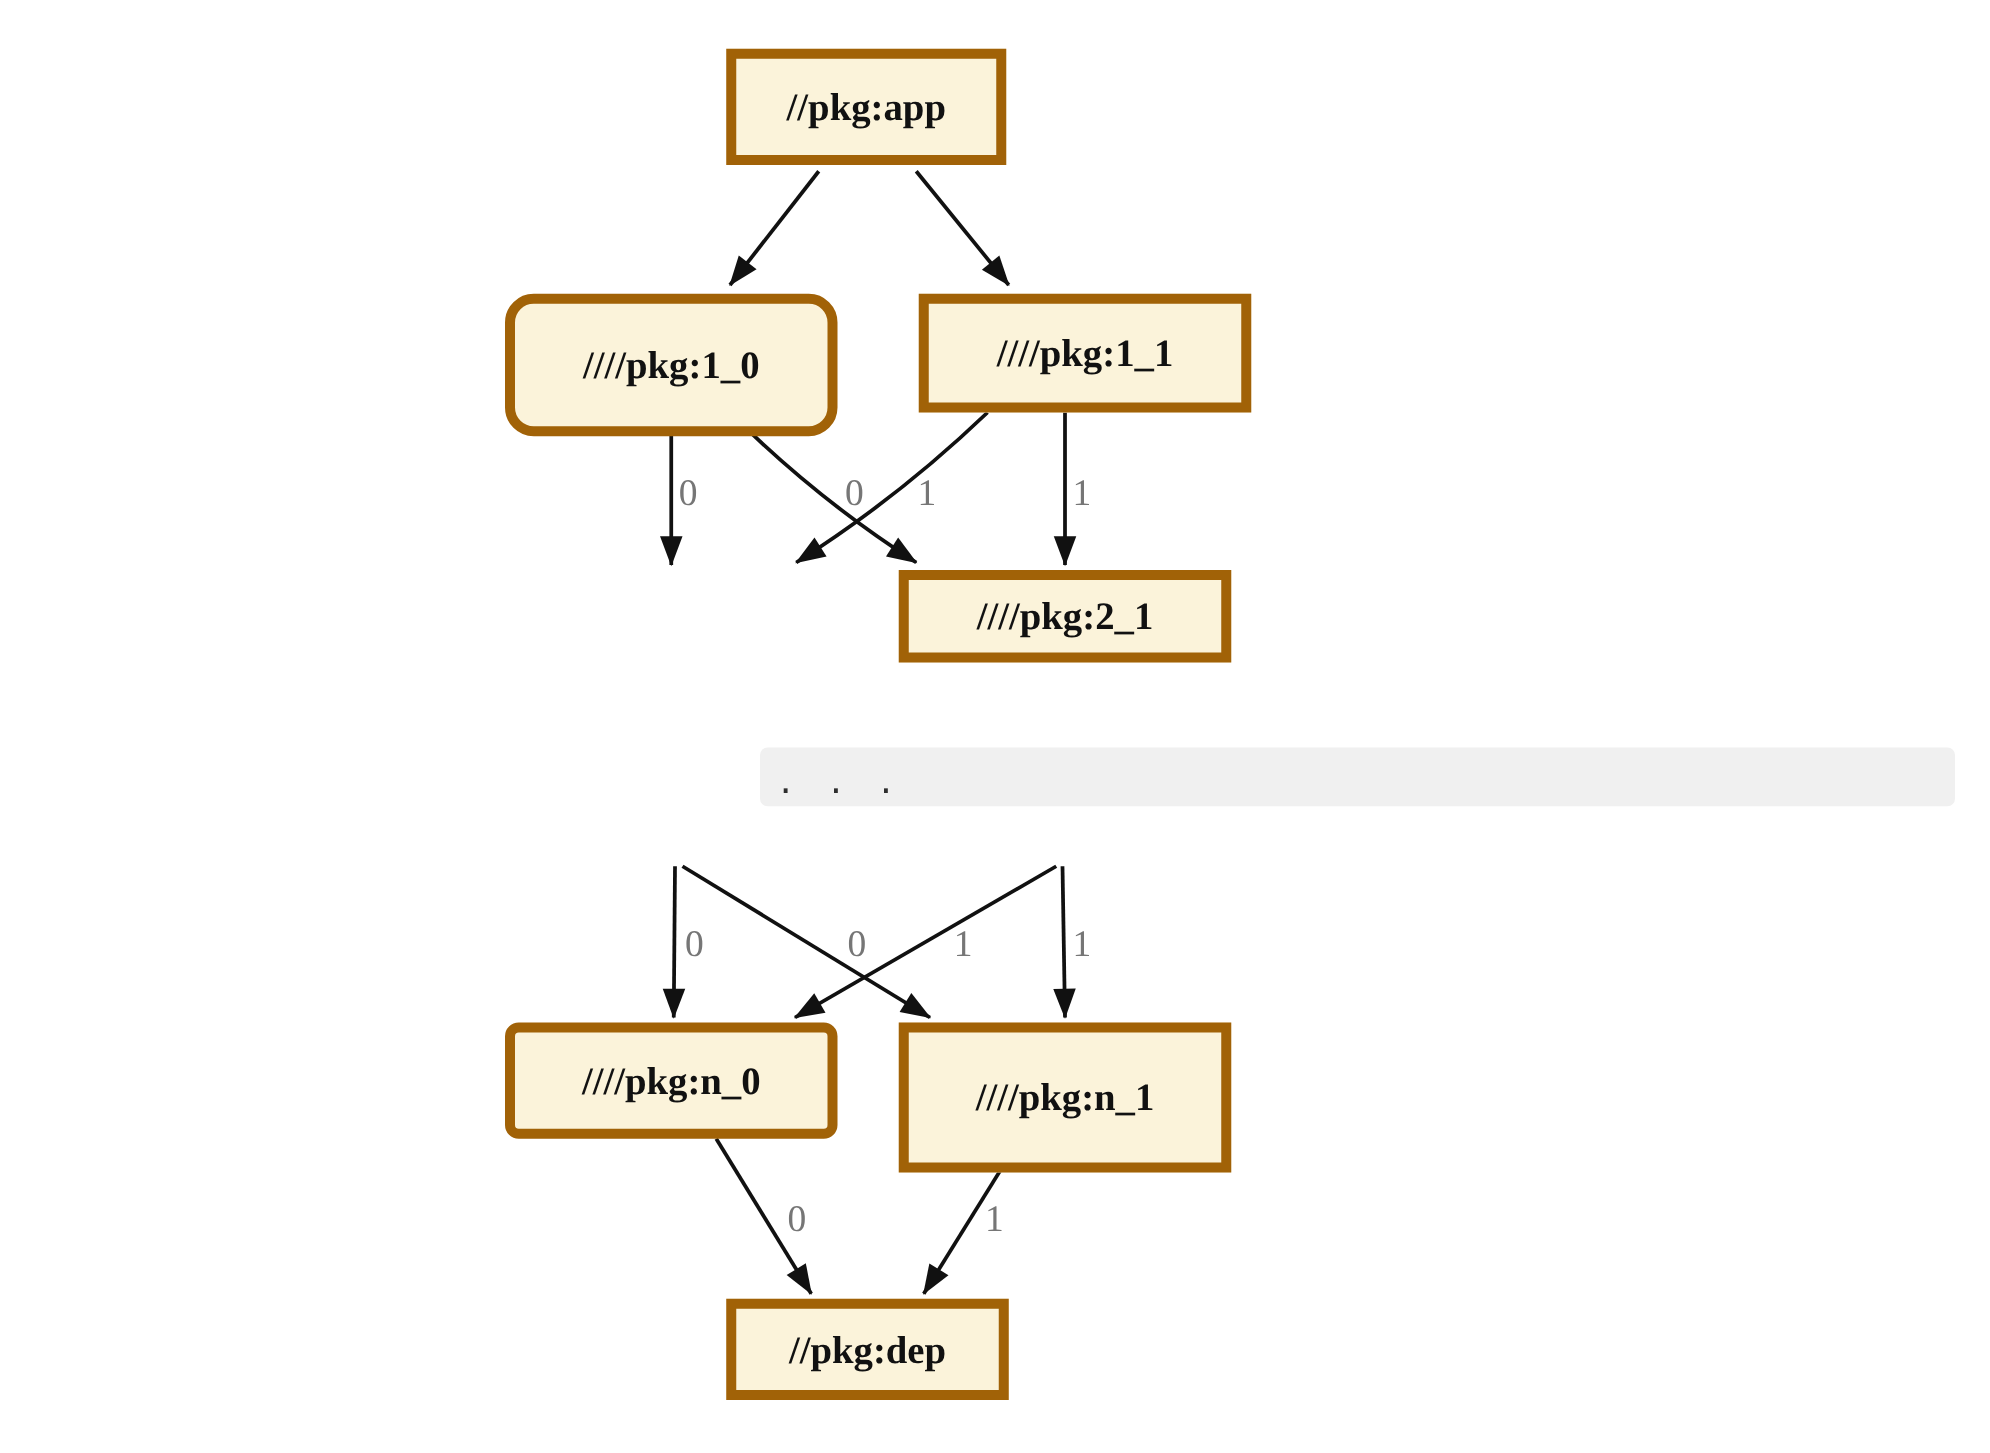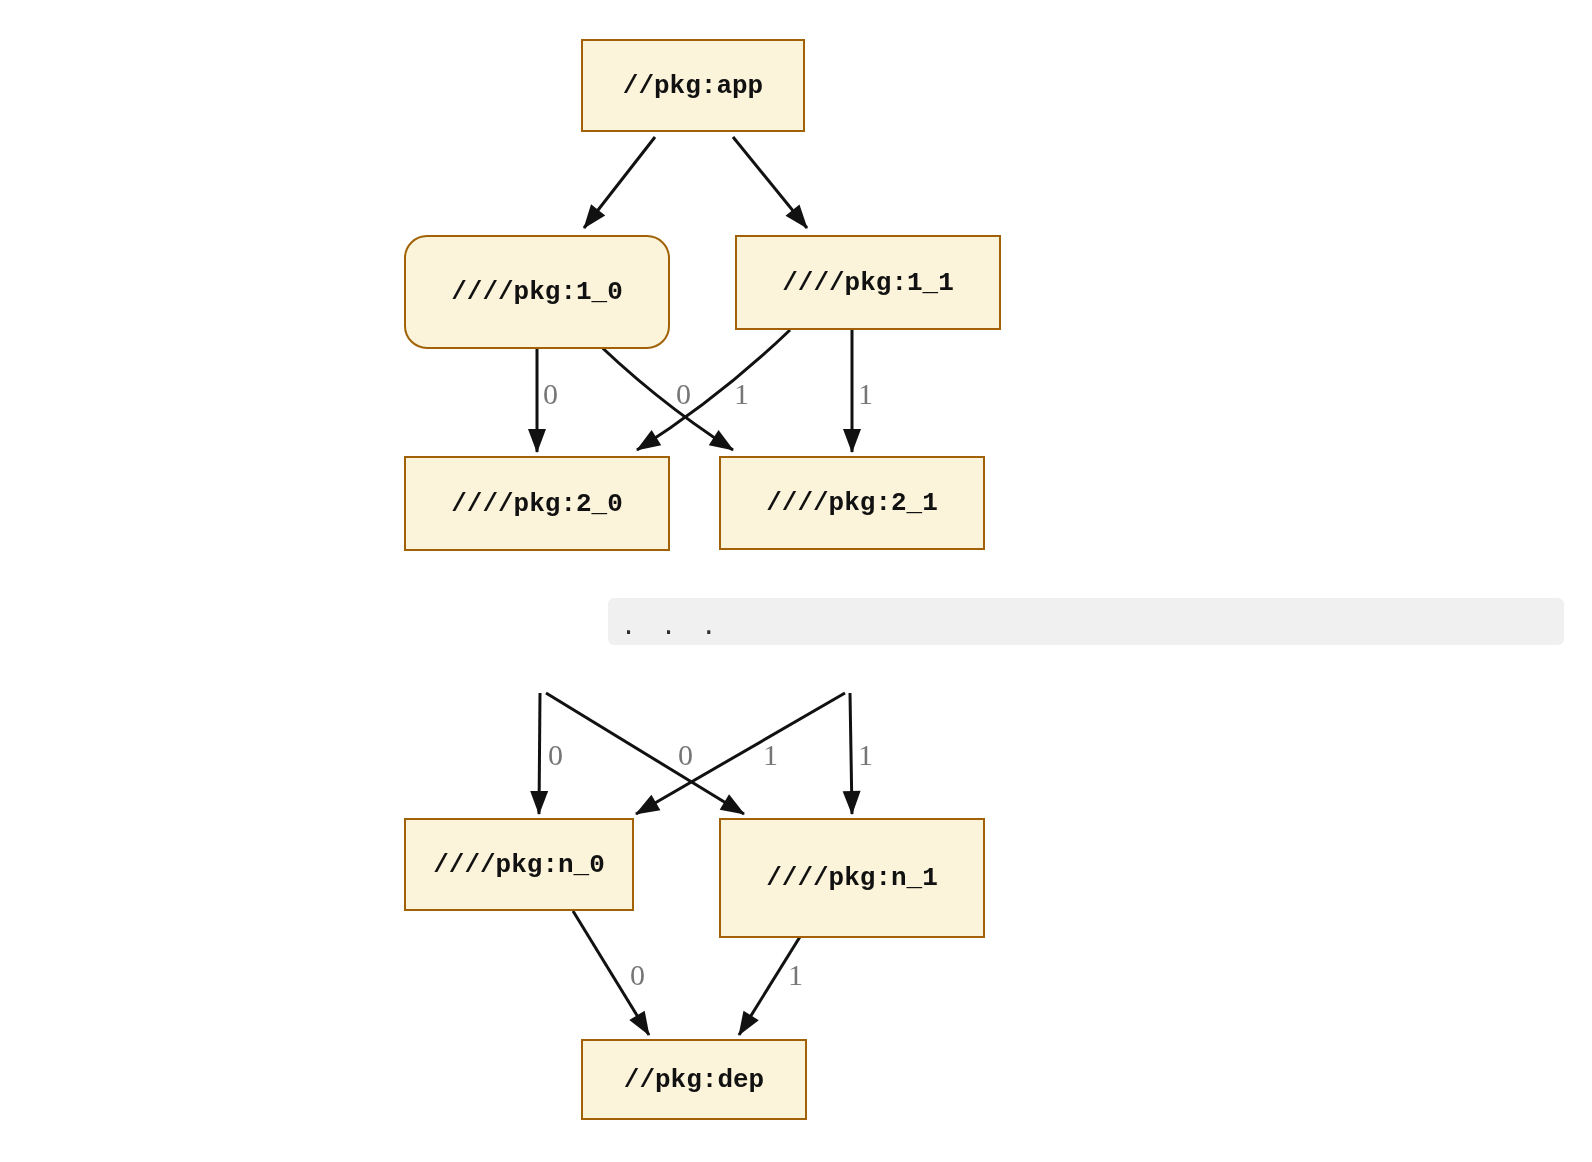--- a/index.html
+++ b/index.html
@@ -19,36 +19,36 @@
   .edge-layer path { stroke: #111111; stroke-width: 3; fill: none; }
   .edge-layer text {
     font-family: "Liberation Serif", "DejaVu Serif", serif;
     font-size: 30px;
     fill: #767676;
   }
   .node {
     position: absolute;
     box-sizing: border-box;
     background: #fbf3da;
-    border: 2px solid #a16207;
+    border: 8px solid #a16207;
     display: flex;
     align-items: center;
     justify-content: center;
-    font-family: Liberation Mono, monospace;
+    font-family: Liberation Serif, serif;
     font-weight: bold;
-    font-size: 26px;
+    font-size: 31px;
     color: #111111;
     white-space: nowrap;
   }
   .n-app  { left: 581px; top: 39px;   width: 224px; height: 93px; }
   .n-1_0  { left: 404px; top: 235px;  width: 266px; height: 114px; border-radius: 23px; }
   .n-1_1  { left: 719px; top: 235px;  width: 266px; height: 95px; margin-left: 16px; }
   .n-2_0  { left: 404px; top: 456px;  width: 266px; height: 95px; }
-  .n-2_1  { left: 719px; top: 456px;  width: 266px; height: 94px; }
-  .n-n_0  { left: 404px; top: 818px;  width: 230px; height: 93px; }
+  .n-2_1  { left: 719px; top: 456px;  width: 266px; height: 74px; }
+  .n-n_0  { left: 404px; top: 818px;  width: 266px; height: 93px; border-radius: 11px; }
   .n-n_1  { left: 719px; top: 818px;  width: 266px; height: 120px; }
   .n-dep  { left: 581px; top: 1039px; width: 226px; height: 81px; }
   .band {
     position: absolute;
     left: 608px; top: 598px;
     width: 956px; height: 47px;
     background: #f0f0f0;
     border-radius: 6px;
     box-sizing: border-box;
     padding: 8px 0 0 13px;
@@ -98,21 +98,20 @@
     <path d="M 573 911 L 649 1035" marker-end="url(#arrow)"></path>
     <path d="M 816 911 L 739 1035" marker-end="url(#arrow)"></path>
 
     <text x="630" y="985">0</text>
     <text x="788" y="985">1</text>
   </svg>
 
   <div class="node n-app">//pkg:app</div>
   <div class="node n-1_0">////pkg:1_0</div>
   <div class="node n-1_1">////pkg:1_1</div>
-  <div class="node n-2_0">////pkg:2_0</div>
   <div class="node n-2_1">////pkg:2_1</div>
 
   <div class="band">. . .</div>
 
   <div class="node n-n_0">////pkg:n_0</div>
   <div class="node n-n_1">////pkg:n_1</div>
   <div class="node n-dep">//pkg:dep</div>
 
 </div>
 

